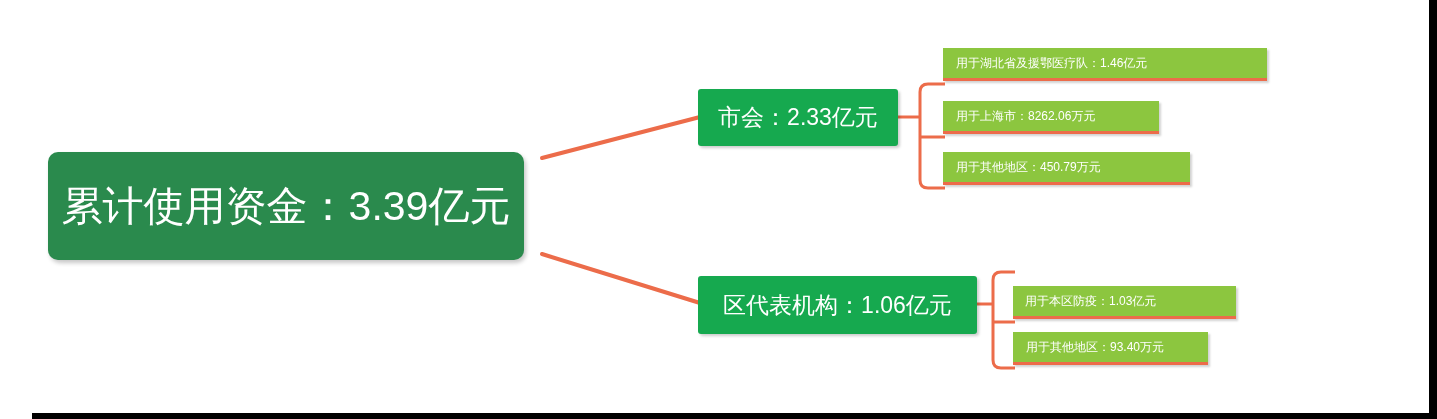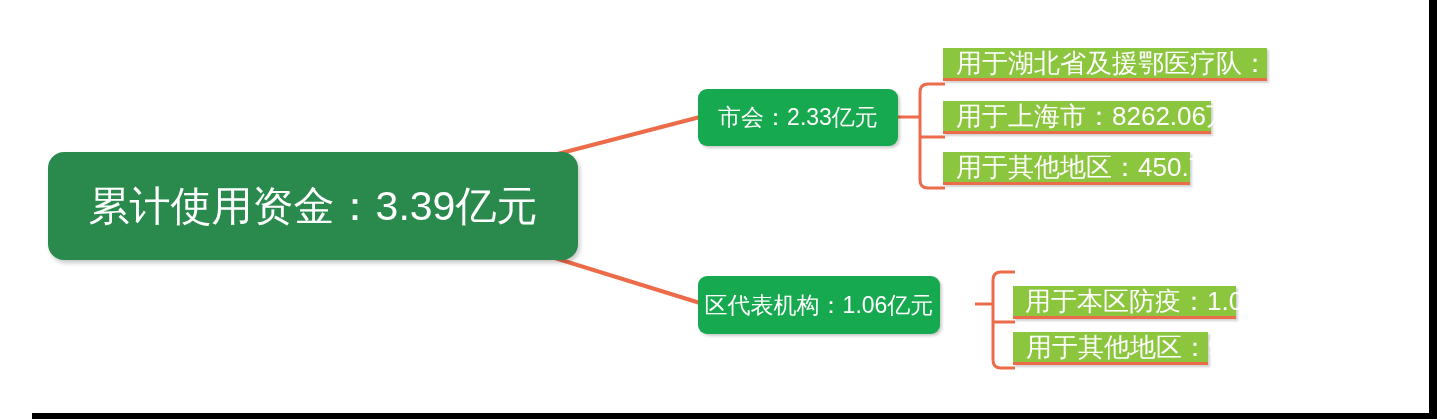--- a/index.html
+++ b/index.html
@@ -13,40 +13,40 @@
   .cline{stroke:var(--connector,#ec6c4a);fill:none;}
   .cline.thick{stroke-width:4;stroke-linecap:round;}
   .cline.thin{stroke-width:3;stroke-linecap:butt;}
 
   .node{
     position:absolute;color:var(--text,#ffffff);
     display:flex;align-items:center;box-sizing:border-box;
     white-space:nowrap;
   }
   .root{
-    left:48px;top:152px;width:530px;height:108px;
-    background:var(--root-bg,#2a8a4d);border-radius:16px;
+    left:48px;top:152px;width:476px;height:108px;
+    background:var(--root-bg,#2a8a4d);border-radius:10px;
     font-size:41px;justify-content:center;
     box-shadow:2px 3px 4px rgba(0,0,0,0.22);
   }
   .branch{
-    background:var(--branch-bg,#16a94f);border-radius:9px;
+    background:var(--branch-bg,#16a94f);border-radius:3px;
     font-size:23px;justify-content:center;
     box-shadow:2px 2px 3px rgba(0,0,0,0.20);
   }
   .b1{left:698px;top:89px;width:200px;height:57px;}
-  .b2{left:698px;top:276px;width:242px;height:58px;}
+  .b2{left:698px;top:276px;width:279px;height:58px;}
   .leaf{
     background:var(--leaf-bg,#8cc63f);
-    font-size:26px;height:33px;padding:0 13px;
+    font-size:12px;height:33px;padding:0 13px;
     border-bottom:3px solid var(--connector,#ec6c4a);
     box-shadow:2px 2px 2px rgba(0,0,0,0.18);
   }
   .t1{left:943px;top:48px;width:324px;}
-  .t2{left:943px;top:101px;width:268px;}
+  .t2{left:943px;top:101px;width:216px;}
   .t3{left:943px;top:152px;width:247px;text-align:right;}
   .d1{left:1013px;top:236px;width:346px;}
   .d2{left:1013px;top:286px;width:223px;padding-left:12px;}
   .d3{left:1013px;top:332px;width:195px;}
 
   .edge-right{position:absolute;left:1429px;top:0;width:8px;height:419px;background:#000000;}
   .edge-bottom{position:absolute;left:32px;top:413px;width:1405px;height:6px;background:#000000;}
 </style>
 </head>
 <body>

